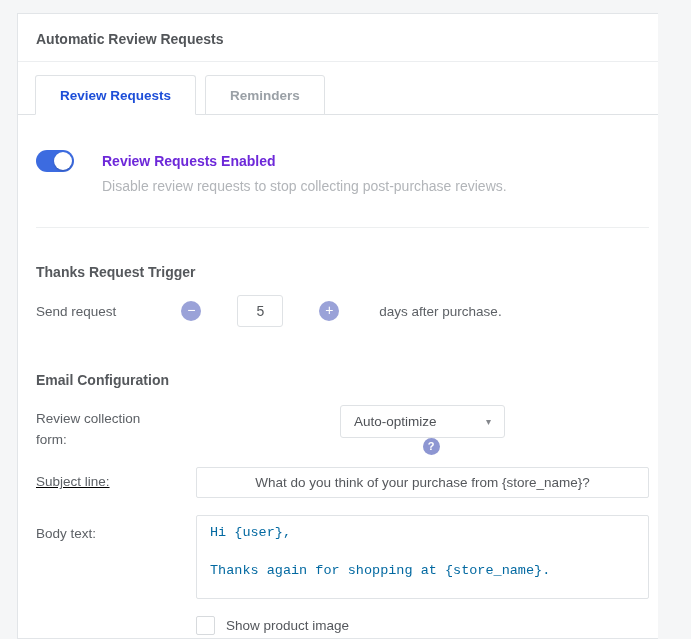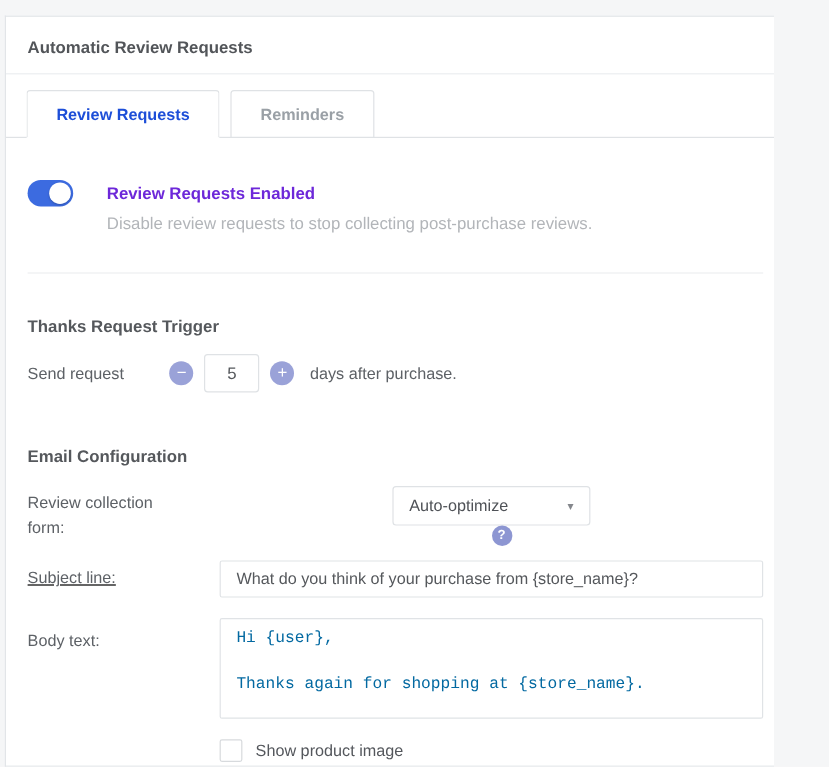--- a/index.html
+++ b/index.html
@@ -5,21 +5,21 @@
   * { margin: 0; padding: 0; box-sizing: border-box; }
   html, body {
     width: 691px; height: 639px;
     background: #f5f6f7;
     font-family: "Liberation Sans", sans-serif;
     overflow: hidden;
     position: relative;
   }
   .card {
     position: absolute;
-    left: 4px; top: 13px;
+    left: 17px; top: 13px;
     width: 641px; height: 626px;
     background: #ffffff;
     border: 1px solid #e2e5e8;
     border-right: none;
   }
   .card-header {
     padding: 17px 18px 14px 18px;
     font-size: 14px;
     font-weight: 700;
     color: #525559;
@@ -65,21 +65,21 @@
     border-radius: 50%;
     background: #ffffff;
     box-shadow: 0 1px 2px rgba(0,0,0,0.2);
   }
   .toggle-label { font-size: 14px; font-weight: 700; color: #6d28d9; padding-top: 3px; }
   .toggle-desc { margin-top: 9px; font-size: 14px; font-weight: 400; color: #b2b5b9; }
   .divider { margin-top: 33px; border-top: 1px solid #edeff0; }
 
   
   .section-heading { margin-top: 36px; font-size: 14px; font-weight: 700; color: #55585c; }
-  .stepper-row { margin-top: 15px; display: flex; align-items: center; font-size: 13.5px; color: #5d6166; }
+  .stepper-row { margin-top: 15px; display: flex; align-items: center; font-size: 13.5px; color: #5d6166; gap: 27px; }
   .circle-btn {
     width: 20px; height: 20px;
     border-radius: 50%;
     background: #9aa2d8;
     color: #ffffff;
     font-size: 14px;
     line-height: 19px;
     text-align: center;
     cursor: pointer;
     user-select: none;
@@ -138,20 +138,21 @@
   }
   .row-subject { margin-top: 12px; text-decoration: underline; }
   .text-input {
     width: 100%; height: 31px;
     border: 1px solid #e0e3e6;
     border-radius: 2px;
     padding: 0 13px;
     font-size: 13.5px;
     color: #55585c;
     font-family: "Liberation Sans", sans-serif;
+    text-align: center;
   }
   .row-body { margin-top: 17px; align-items: flex-start; }
   .row-body .form-label { padding-top: 9px; }
   .body-textarea {
     width: 100%; height: 84px;
     border: 1px solid #e0e3e6;
     border-radius: 2px;
     padding: 7px 13px;
     font-size: 13.5px;
     line-height: 19px;

